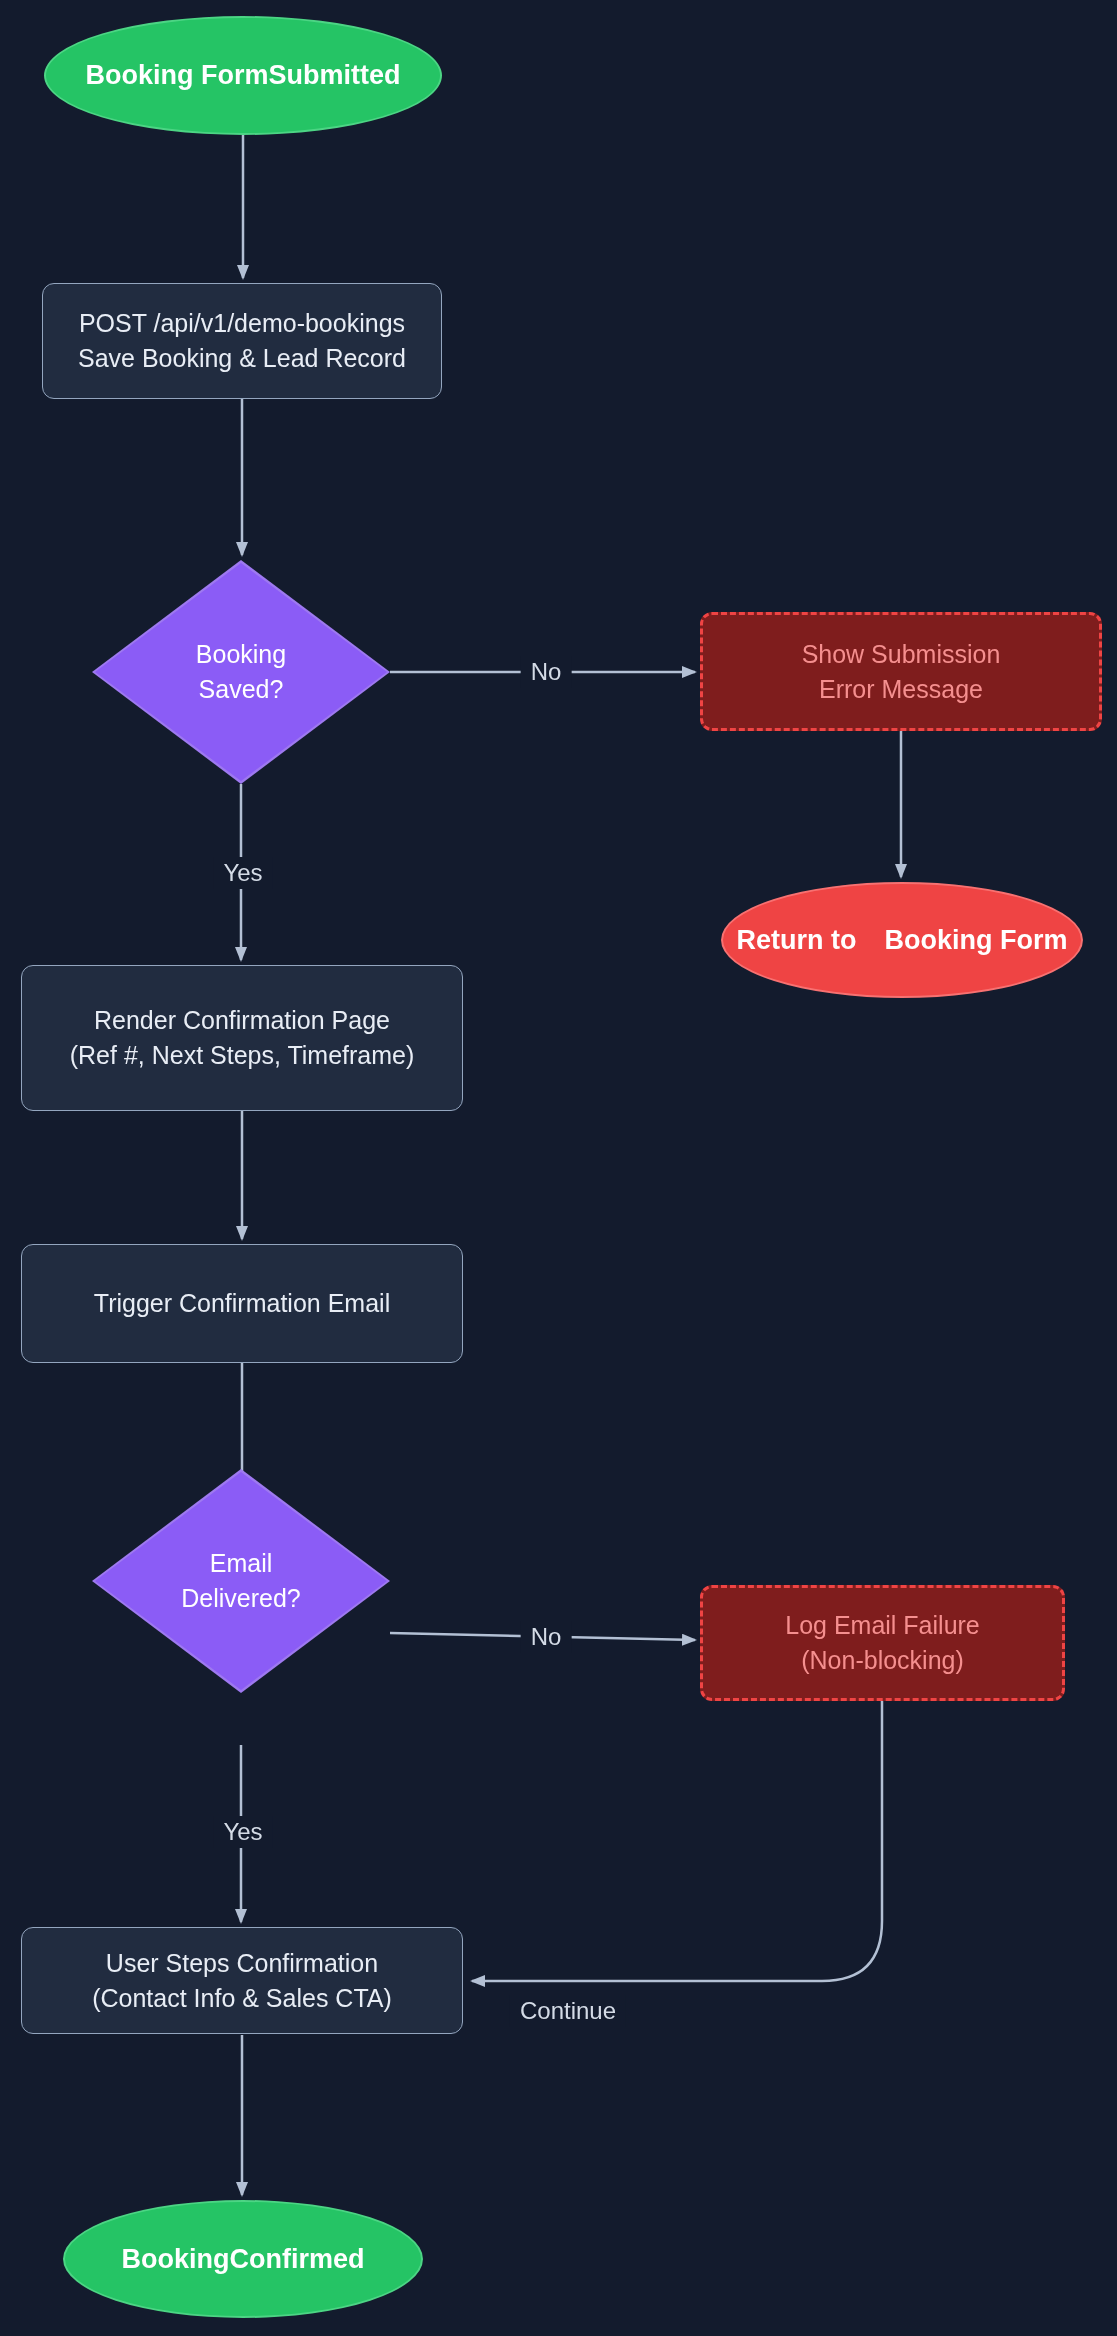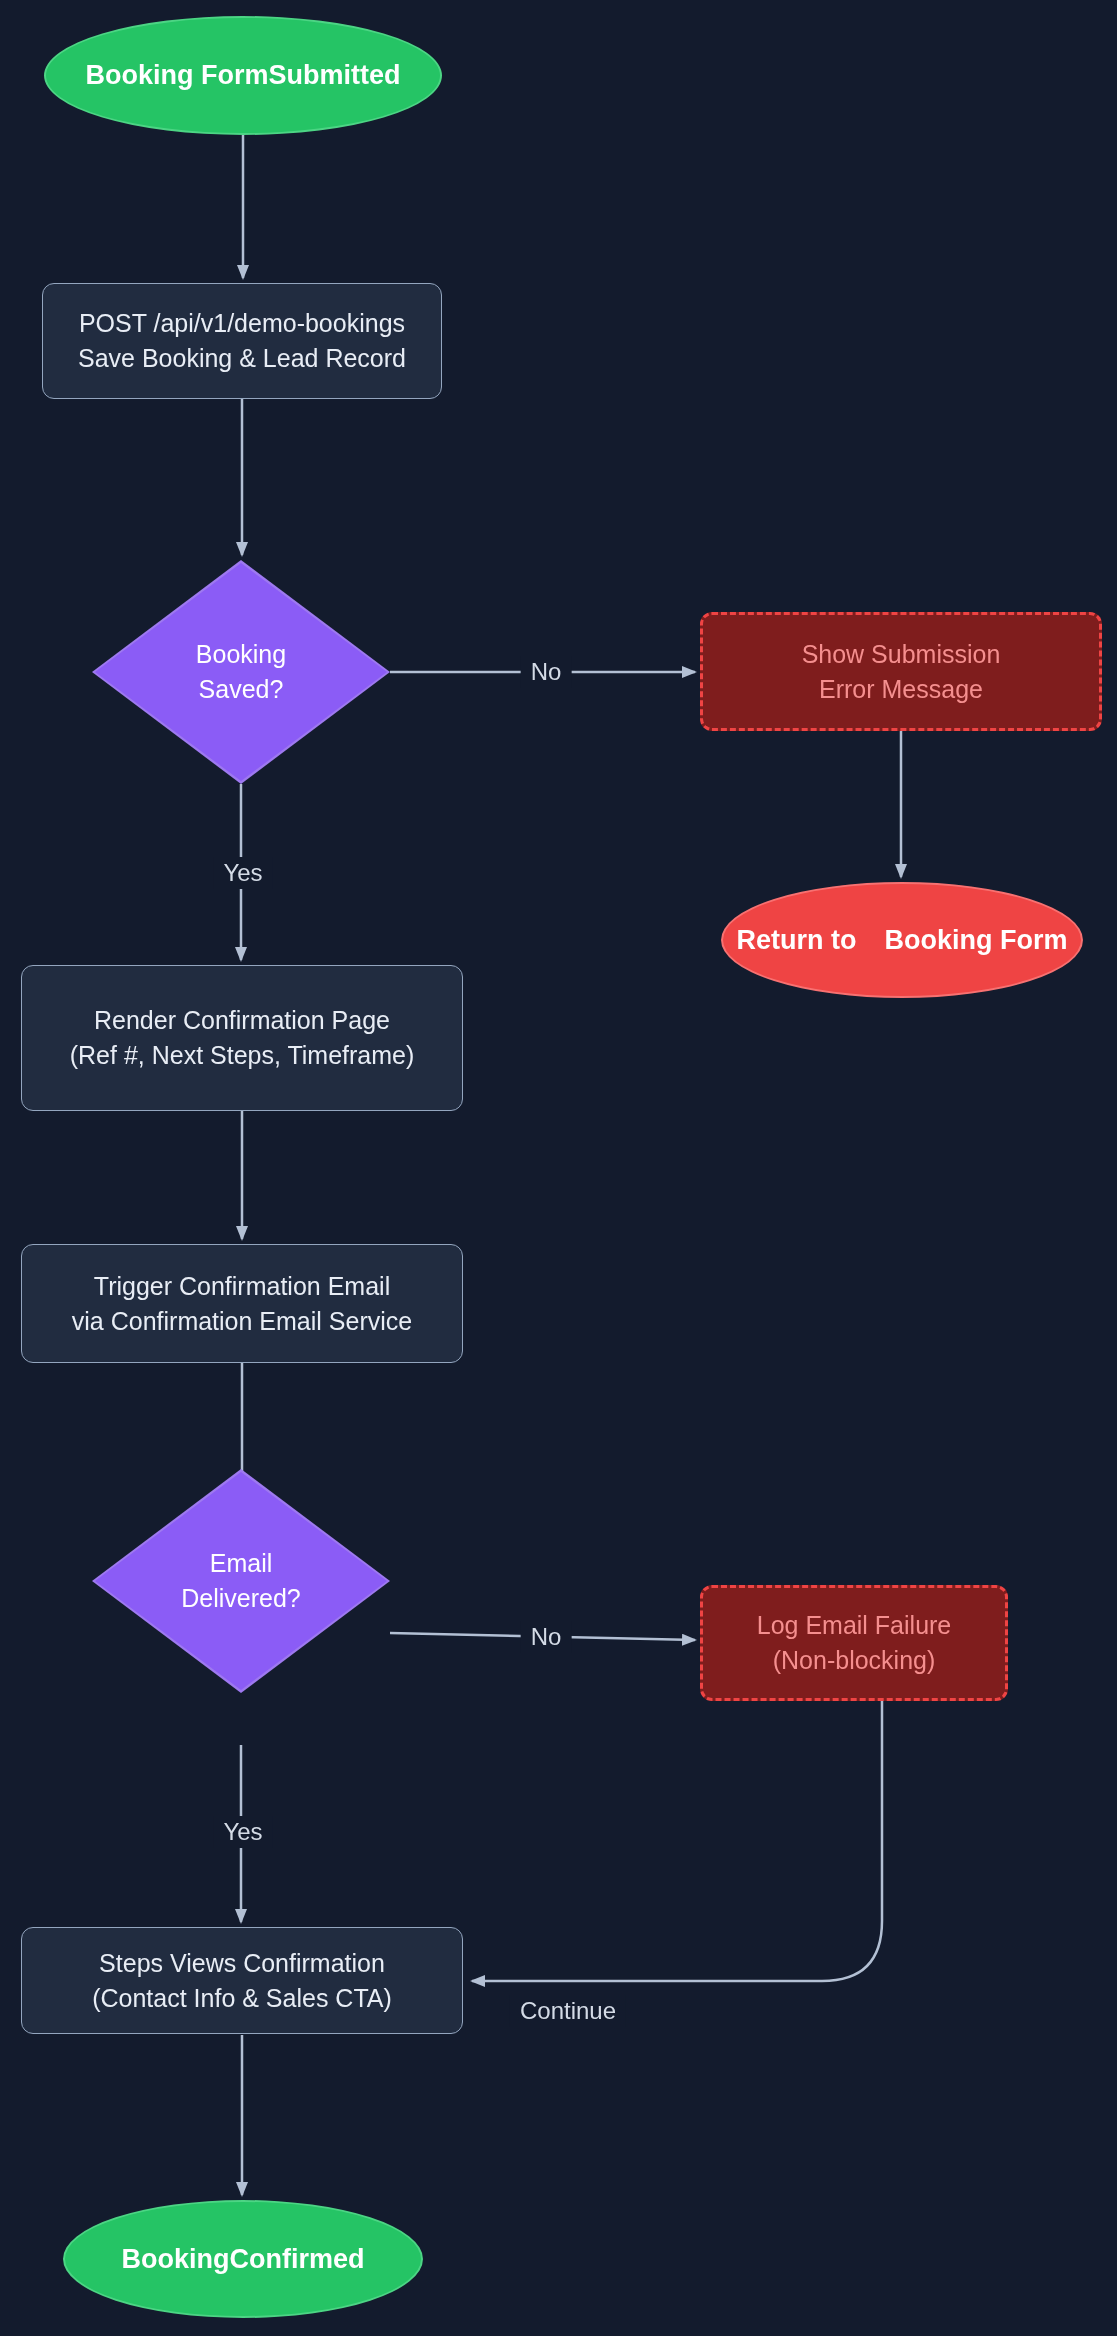--- a/index.html
+++ b/index.html
@@ -174,39 +174,38 @@
     <div>Booking Form</div>
   </div>
 
   <div class="node" style="left:21px;top:965px;width:442px;height:146px;">
     <div>Render Confirmation Page</div>
     <div>(Ref #, Next Steps, Timeframe)</div>
   </div>
 
   <div class="node" style="left:21px;top:1244px;width:442px;height:119px;">
     <div>Trigger Confirmation Email</div>
-    <div>via Confirmation Email Service</div>
   </div>
 
   <div class="diamond" style="left:92px;top:1469px;width:298px;height:224px;">
     <div class="d-outer"></div>
     <div class="d-inner"></div>
     <div class="d-label">
       <div>Email</div>
       <div>Delivered?</div>
     </div>
   </div>
 
-  <div class="node dashed" style="left:700px;top:1585px;width:308px;height:116px;">
+  <div class="node dashed" style="left:700px;top:1585px;width:365px;height:116px;">
     <div>Log Email Failure</div>
     <div>(Non-blocking)</div>
   </div>
 
   <div class="node" style="left:21px;top:1927px;width:442px;height:107px;">
-    <div>Steps Views Confirmation</div>
+    <div>User Steps Confirmation</div>
     <div>(Contact Info &amp; Sales CTA)</div>
   </div>
 
   <div class="ellipse success" style="left:63px;top:2200px;width:360px;height:118px;">
     <div>Booking</div>
     <div>Confirmed</div>
   </div>
 
   <span class="edge-label" style="left:546px;top:672px;">No</span>
   <span class="edge-label" style="left:243px;top:873px;">Yes</span>

